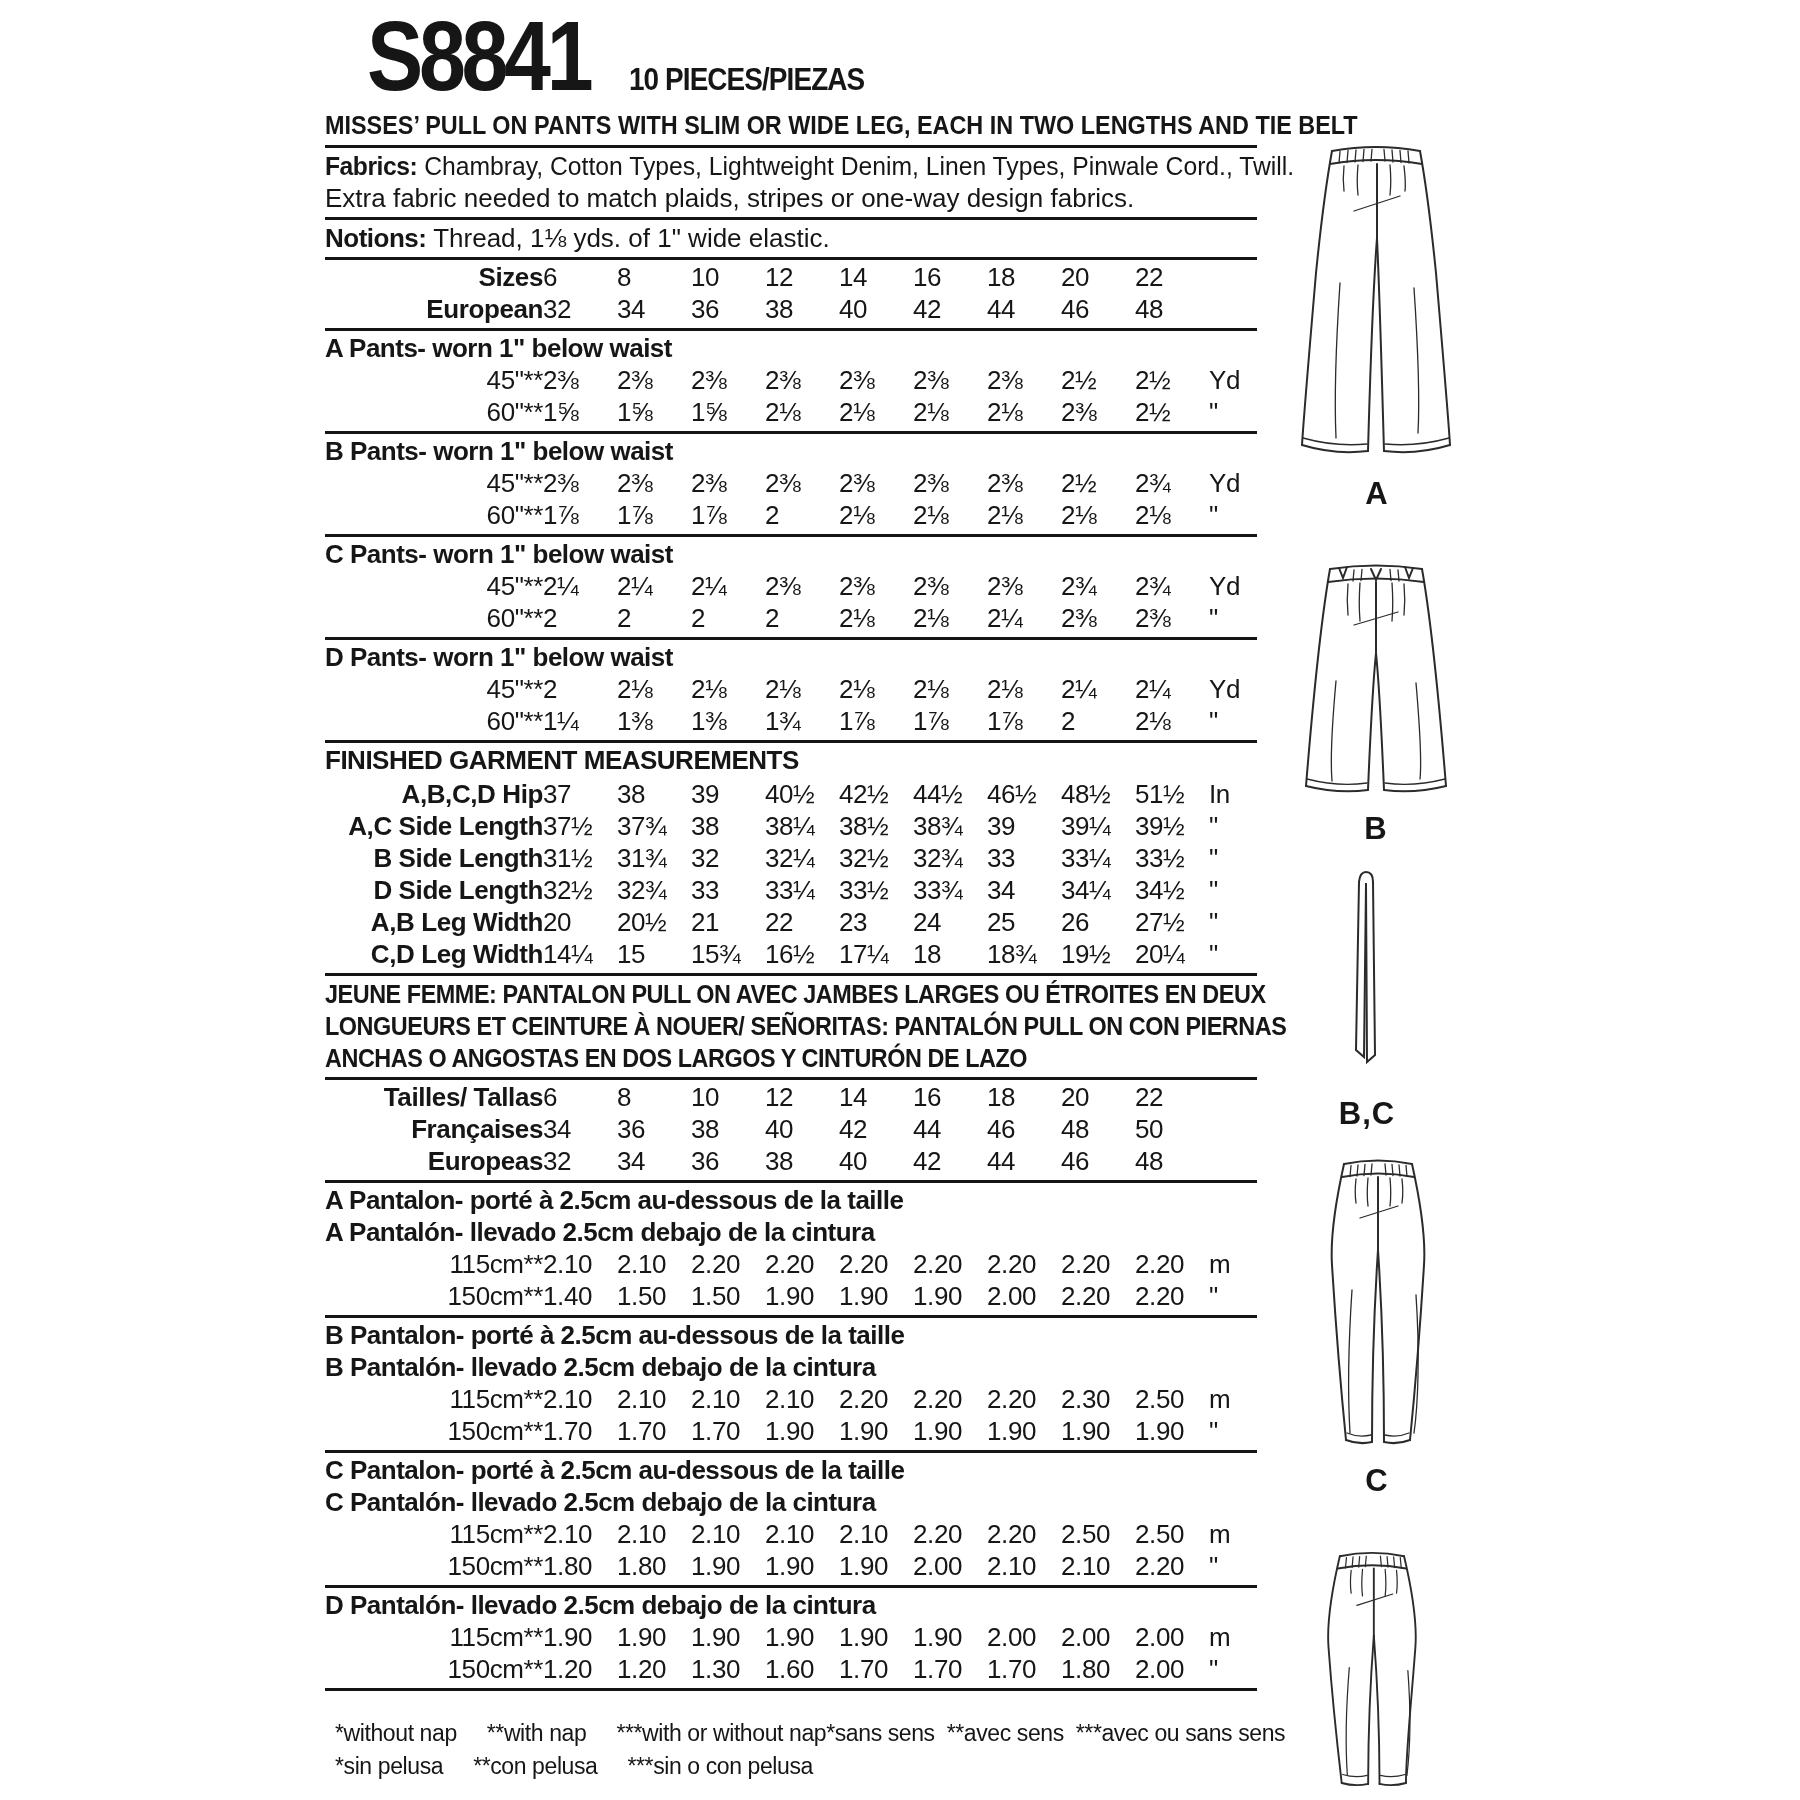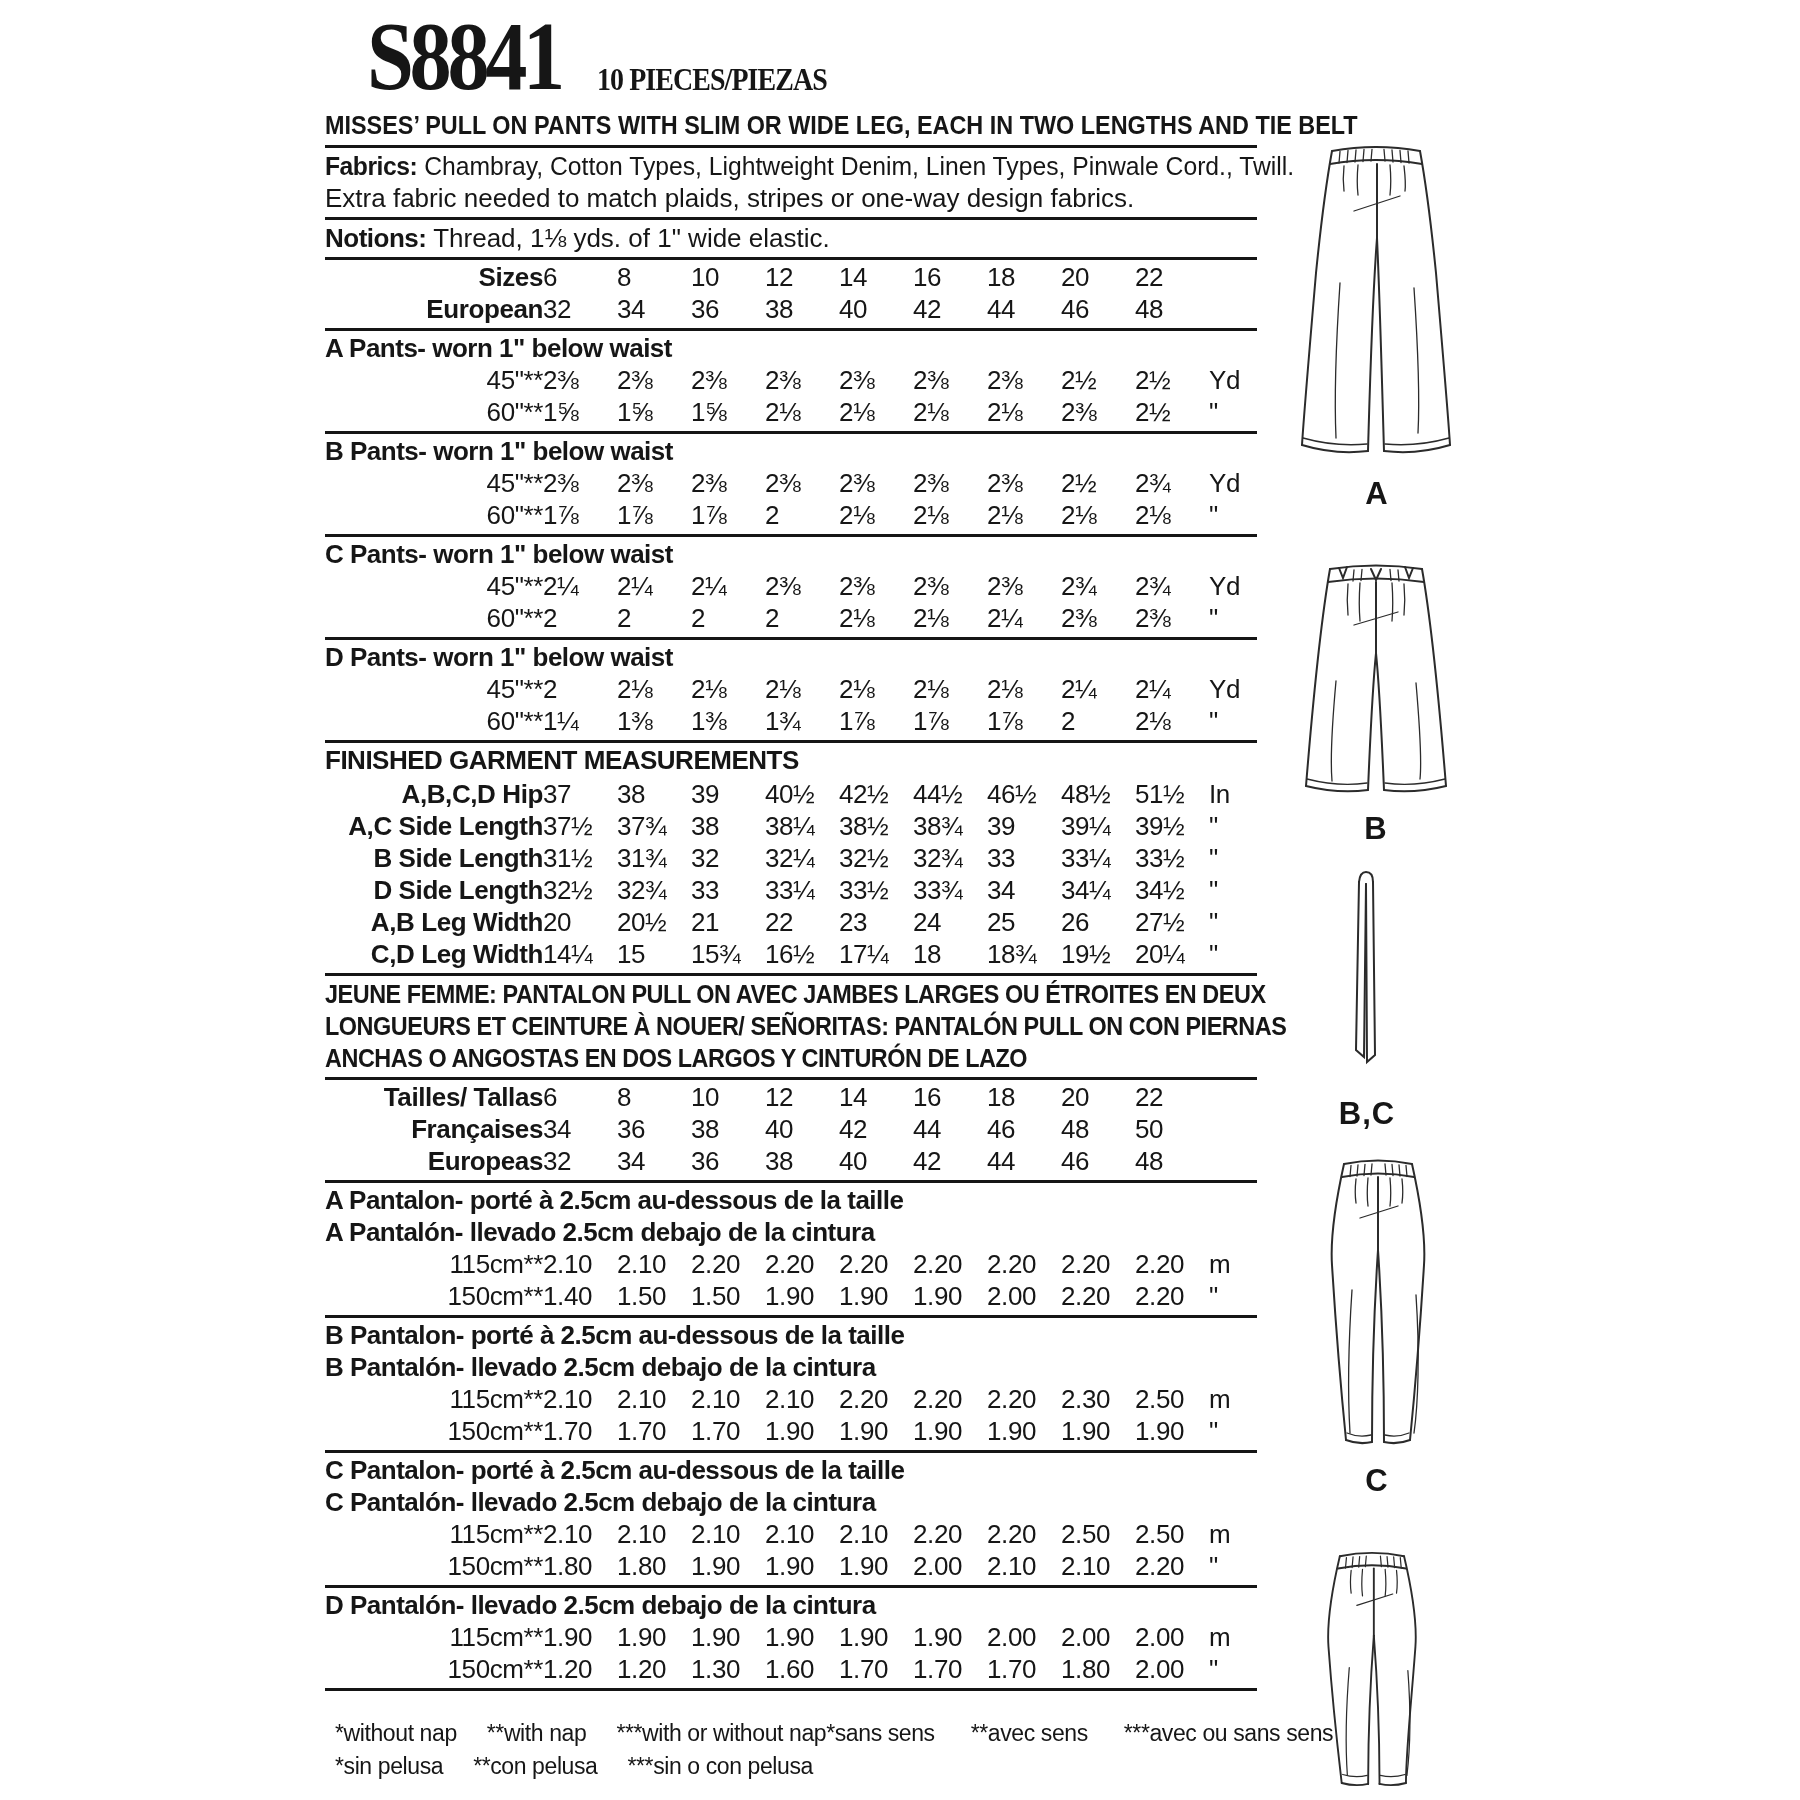--- a/index.html
+++ b/index.html
@@ -4,21 +4,21 @@
 <style>
   html,body{margin:0;padding:0;}
   body{
     width:1800px;height:1800px;position:relative;overflow:hidden;
     background:#ffffff;color:#161616;
     font-family:"Liberation Sans","DejaVu Sans",sans-serif;
     -webkit-font-smoothing:antialiased;
   }
   .content{position:absolute;left:325px;top:4px;width:932px;}
   
-  .masthead{display:flex;align-items:flex-end;margin:0 0 8px 42px;height:98px;font-family:Liberation Serif, serif;}
+  .masthead{display:flex;align-items:flex-end;margin:0 0 8px 42px;height:98px;}
   .pattern-no{
     font-size:98px;font-weight:bold;line-height:92px;letter-spacing:-5px;
     display:inline-block;transform:scaleX(.86);transform-origin:left bottom;
   }
   .pieces{
     font-size:31px;font-weight:bold;letter-spacing:-1px;margin-left:4px;
     display:inline-block;transform:scaleX(.9);transform-origin:left bottom;
     margin-bottom:4px;white-space:nowrap;
   }
   .cond{display:inline-block;transform:scaleX(.9);transform-origin:left center;white-space:nowrap;}
@@ -37,21 +37,21 @@
   .cell,.unit{white-space:nowrap;}
   .sec{padding:1px 0 3px;}
   .sec-h{font-size:26px;font-weight:bold;line-height:32px;letter-spacing:-0.5px;white-space:nowrap;}
   .fin-h{font-size:26px;font-weight:bold;line-height:34px;letter-spacing:-0.5px;}
   .block{padding:1px 0 3px;}
   .fr-title{font-size:26px;font-weight:bold;line-height:32px;letter-spacing:-0.5px;padding:2px 0 3px;}
   
   .footnotes{margin-top:26px;font-size:23px;line-height:33px;letter-spacing:-0.4px;}
   .fn-row{display:flex;justify-content:space-between;padding:0 4px 0 10px;}
   .fn-group{display:flex;gap:30px;white-space:nowrap;}
-  .fn-group.right{gap:36px;}
+  .fn-group.right{gap:12px;}
   
   .fig{position:absolute;display:flex;flex-direction:column;align-items:center;}
   .fig svg{display:block;}
   .fig-label{
     font-size:31px;font-weight:bold;letter-spacing:1px;margin-top:8px;text-align:center;
   }
   .fig-a{left:1292px;top:133px;}
   .fig-b{left:1290px;top:553px;}
   .fig-belt{left:1337px;top:866px;}
   .fig-c{left:1302px;top:1150px;}

